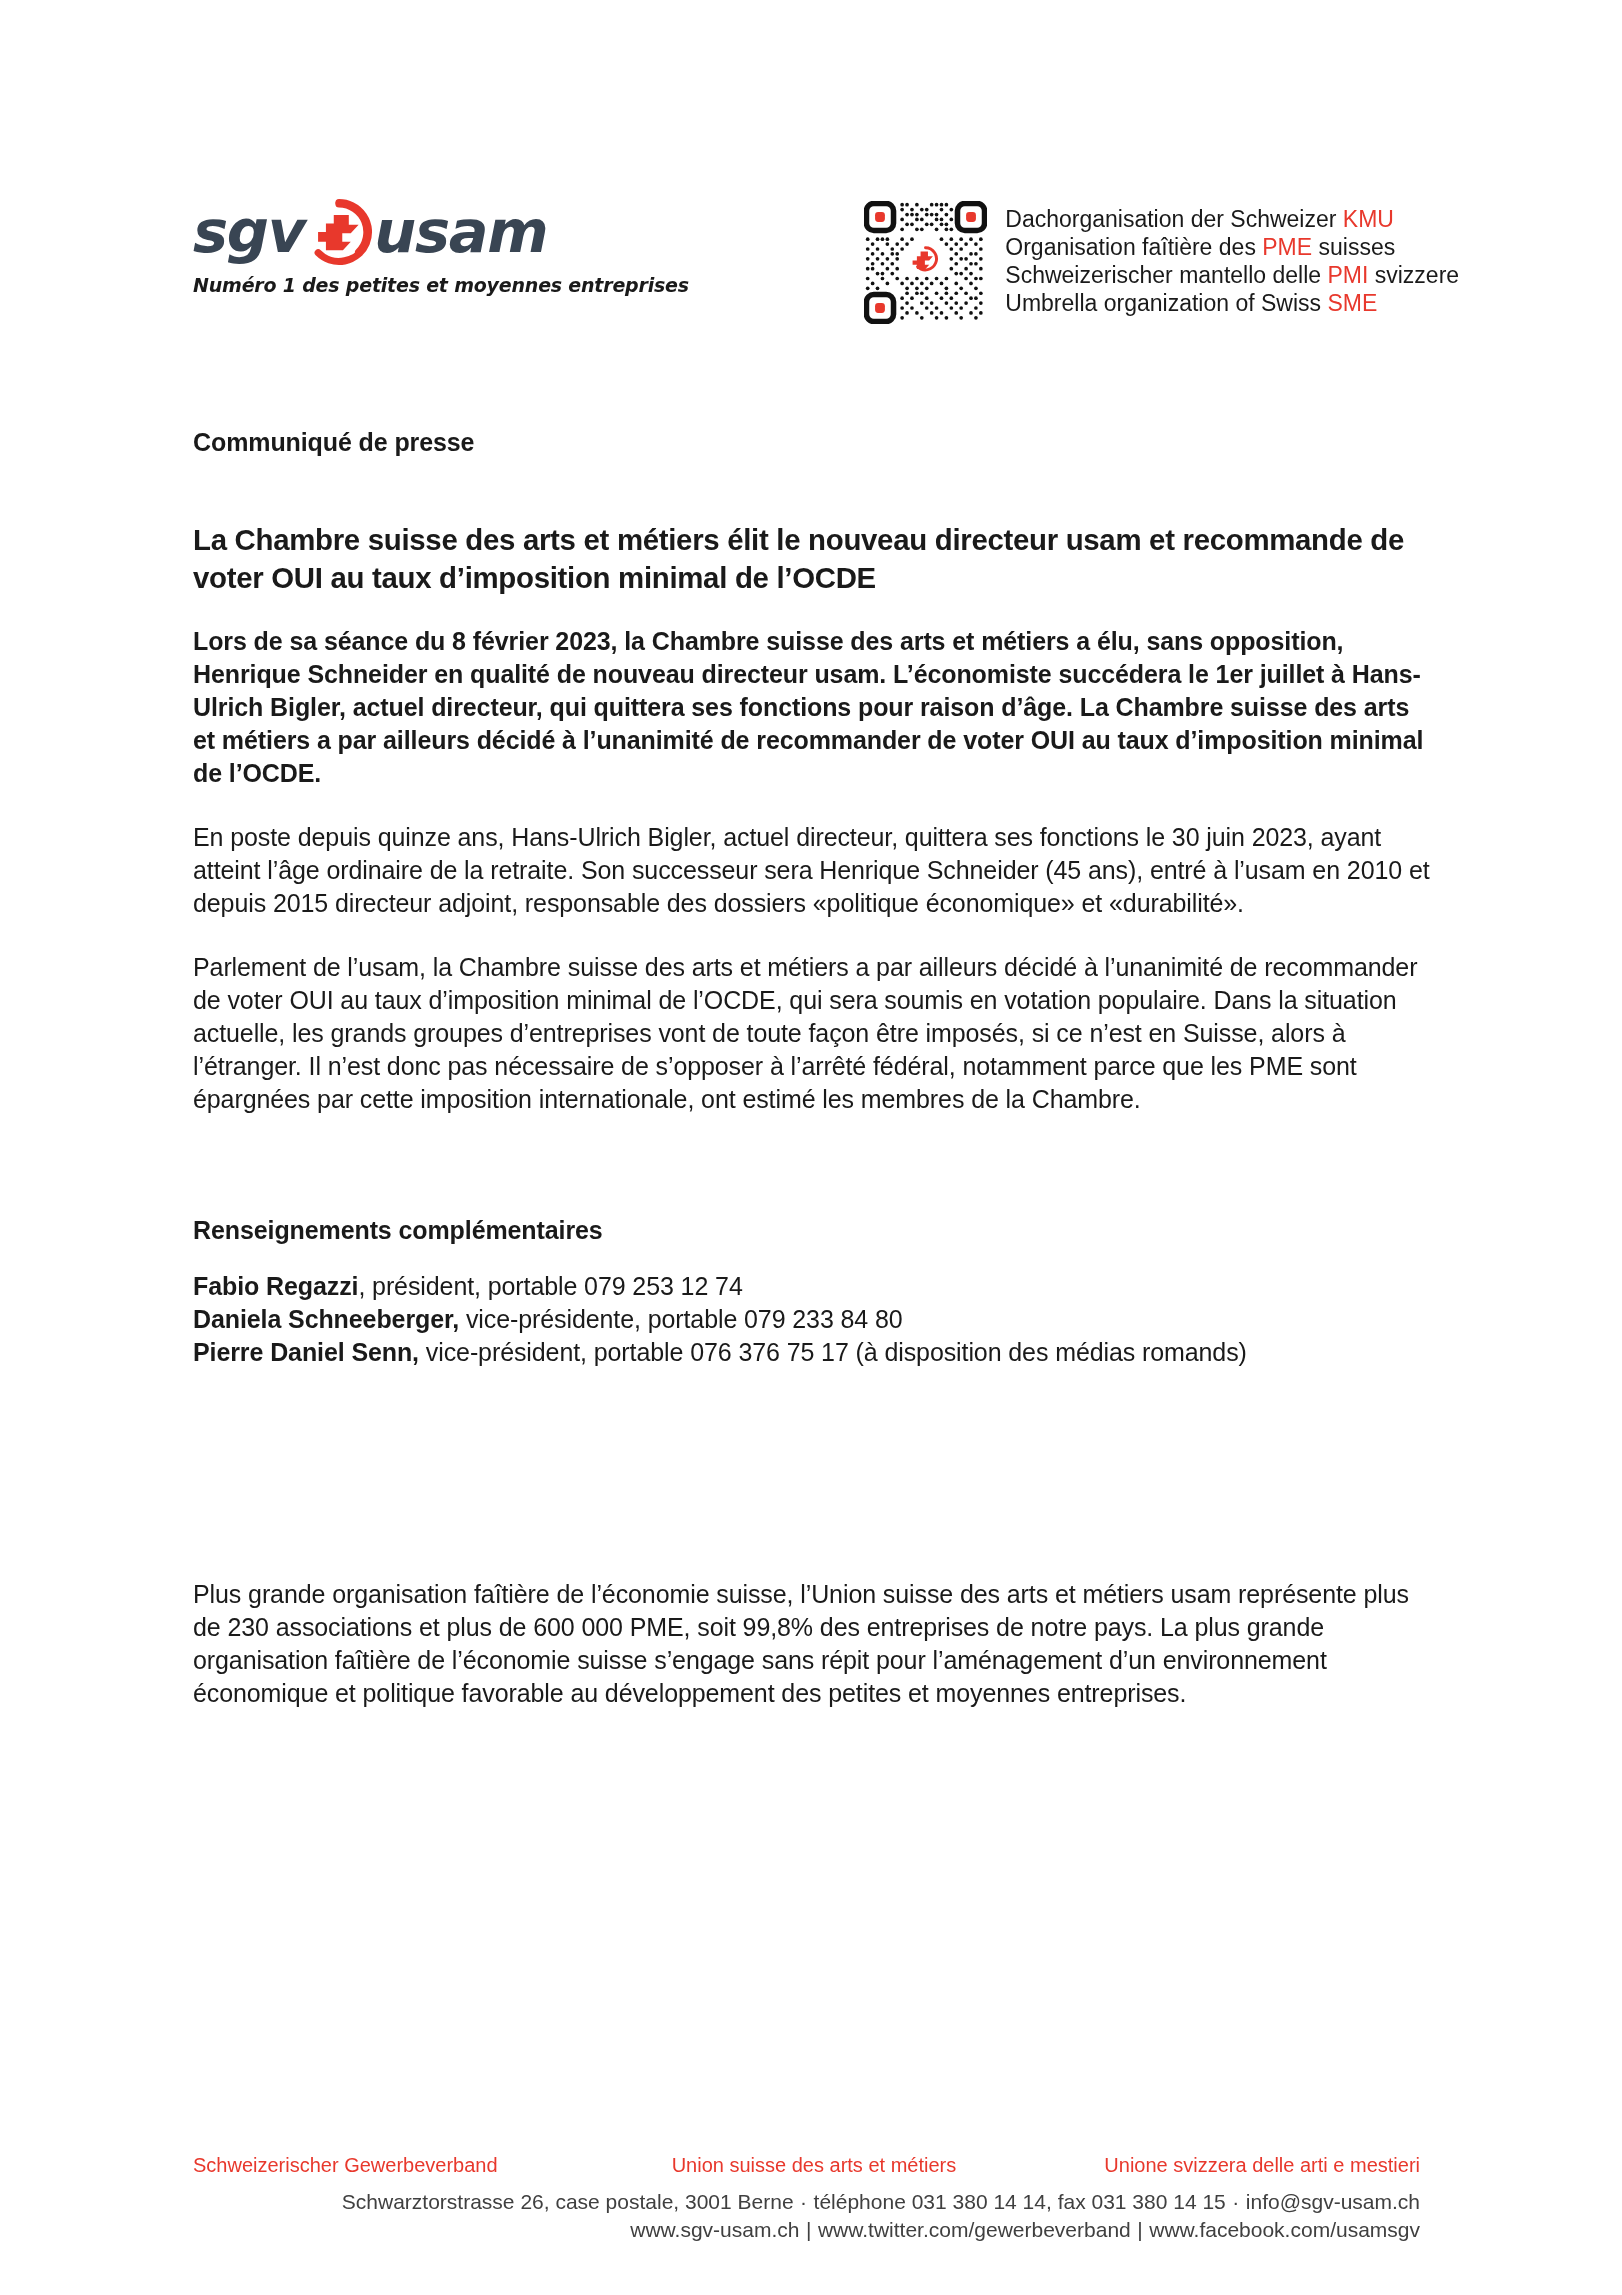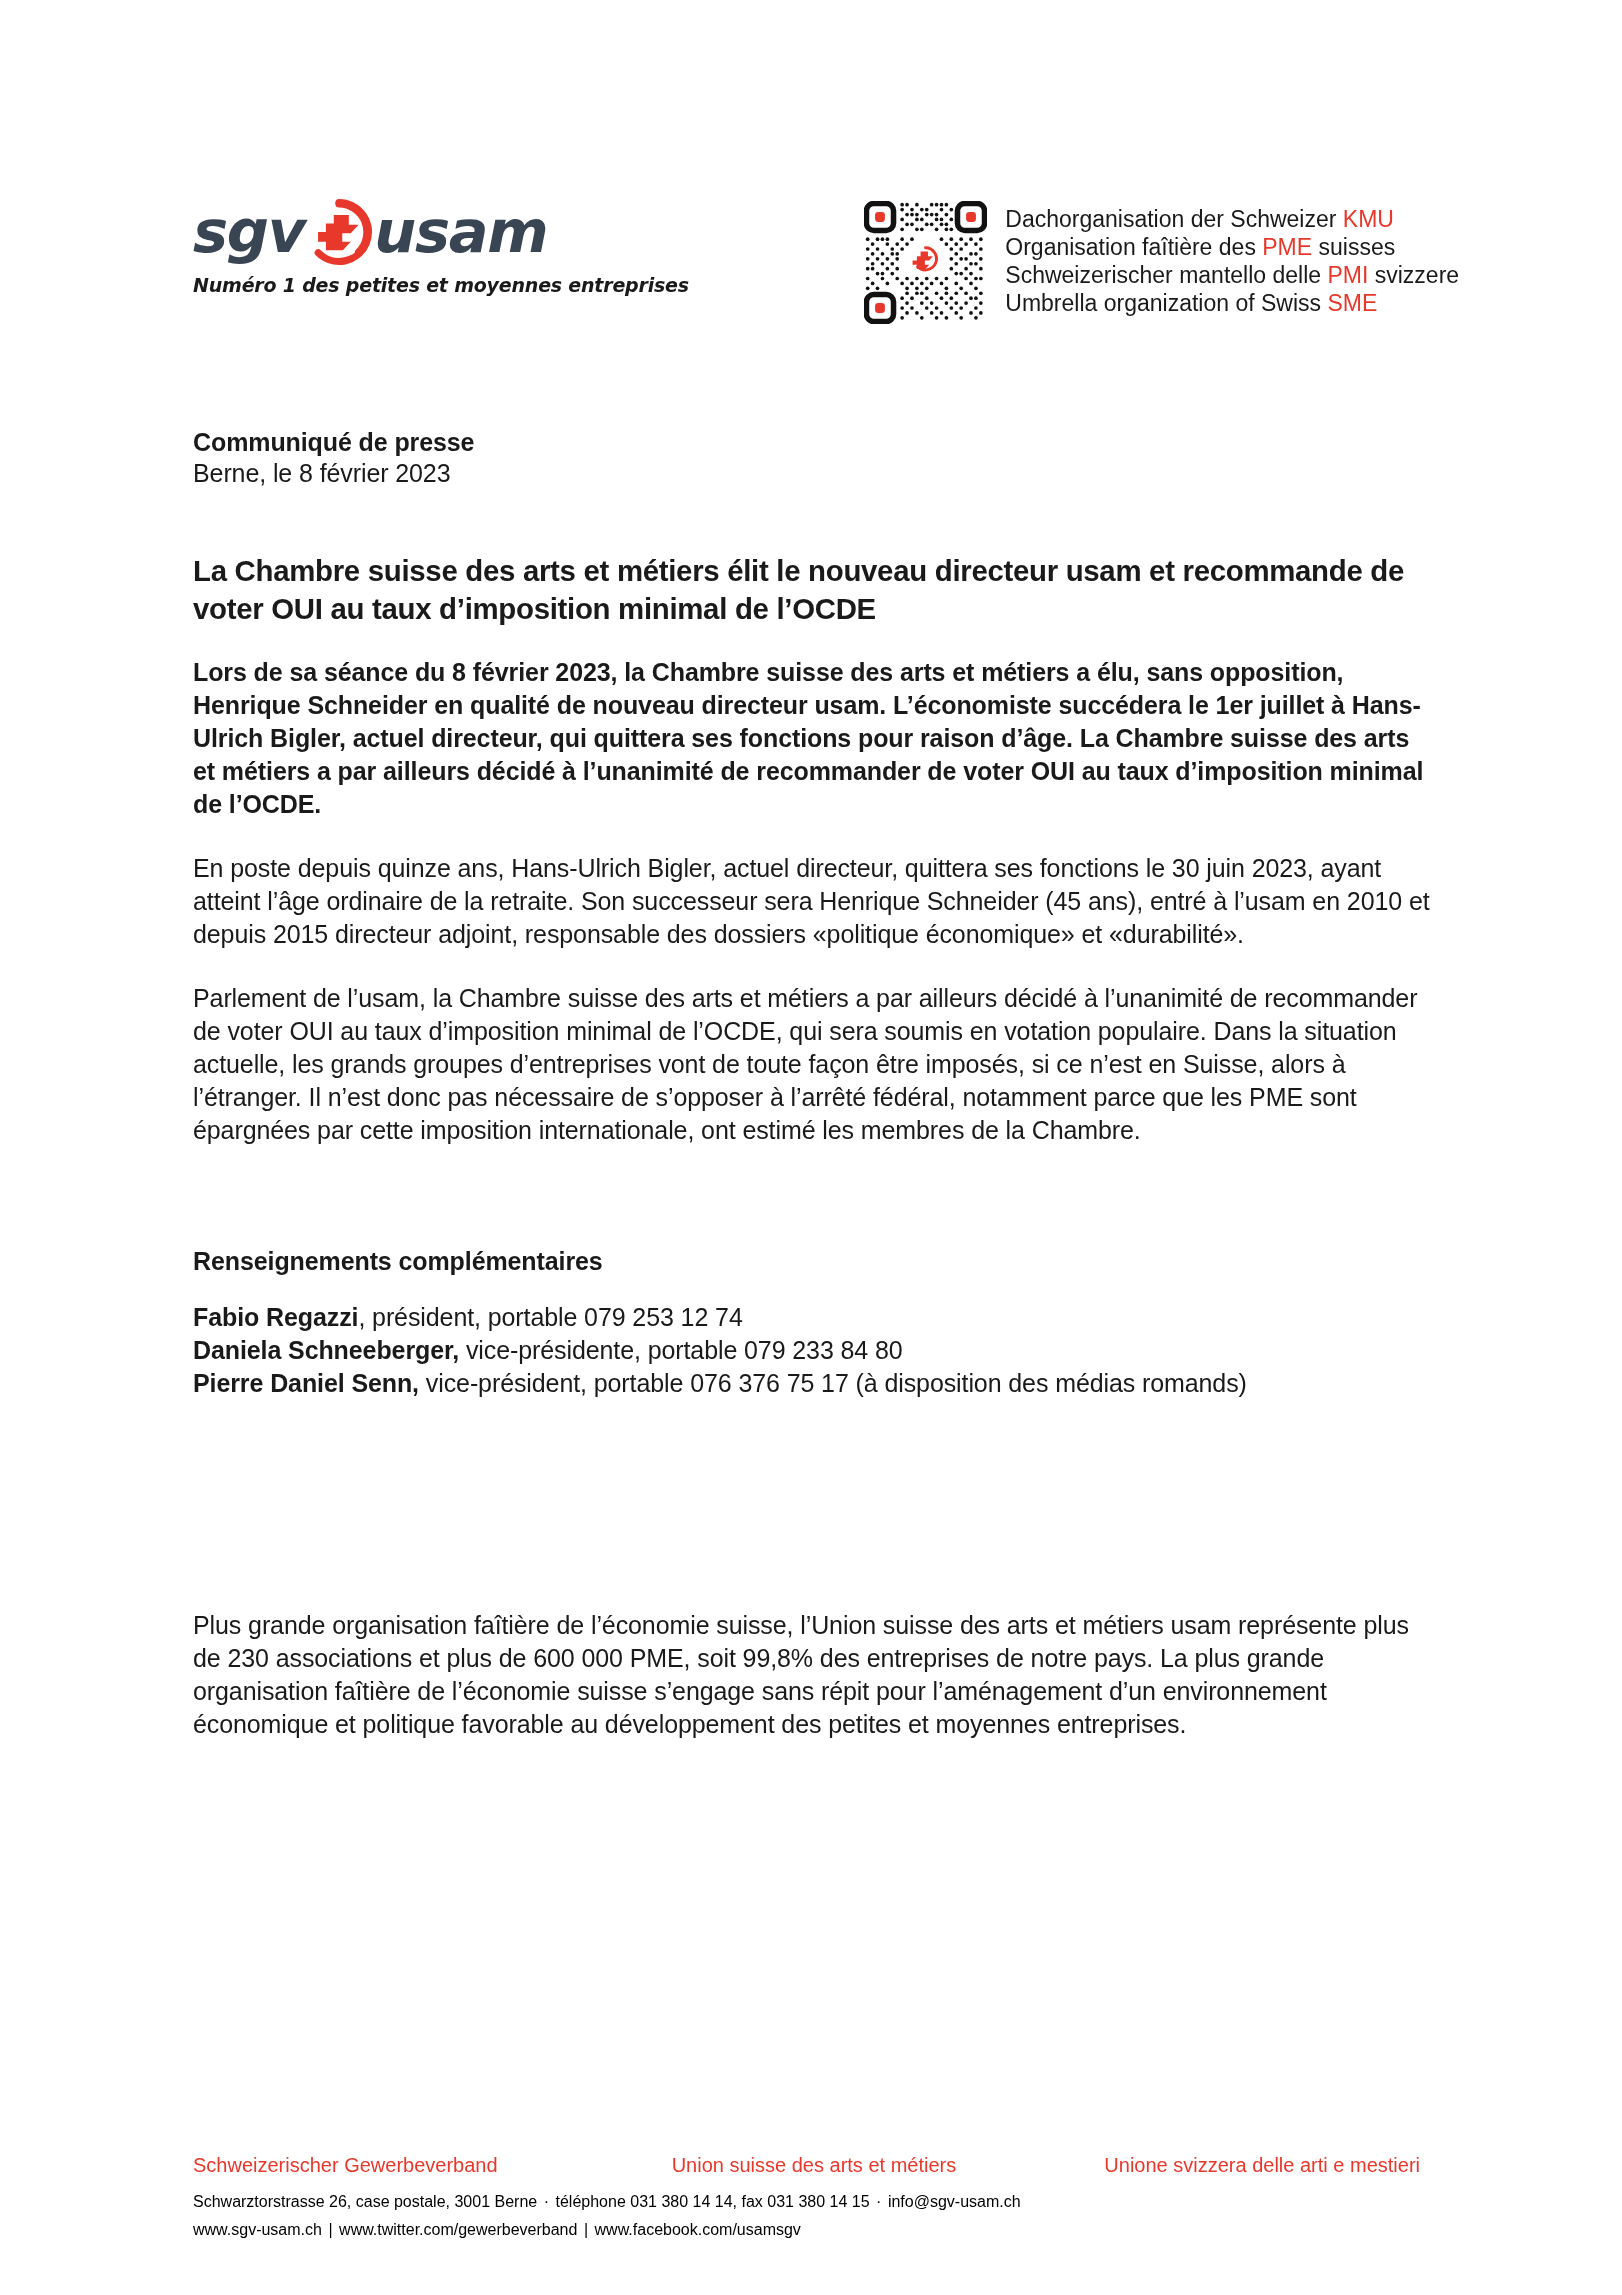--- a/index.html
+++ b/index.html
@@ -171,24 +171,24 @@
     color: #e8382c;
     font-size: 20px;
     line-height: 25px;
   }
   .footer-orgs span { white-space: nowrap; }
   .footer-orgs .org-de { margin-left: 0px; }
   .footer-orgs .org-fr { margin-left: 26px; }
   .footer-orgs .org-it { margin-right: 0px; }
   .footer-contact {
     margin-top: 10.5px;
-    text-align: left;
-    font-size: 16px;
+    text-align: right;
+    font-size: 21px;
     line-height: 27.5px;
-    color: #000000;
+    color: #404040;
   }
   .footer-contact .sep { padding: 0 6.5px; }
 </style>
 </head>
 <body>
 
 <div class="page">
 
   <div class="header">
 
@@ -407,21 +407,20 @@
         <div class="qr-lang-line"><span>Organisation faîtière des </span><span class="accent">PME</span><span> suisses</span></div>
         <div class="qr-lang-line"><span>Schweizerischer mantello delle </span><span class="accent">PMI</span><span> svizzere</span></div>
         <div class="qr-lang-line"><span>Umbrella organization of Swiss </span><span class="accent">SME</span><span></span></div>
       </div>
     </div>
   </div>
 
   <div class="content">
 
     <div class="pr-label">Communiqué de presse</div>
-    <div class="pr-date">Berne, le 8 février 2023</div>
 
     <h1 class="headline">La Chambre suisse des arts et métiers élit le nouveau directeur usam et recommande de voter OUI au taux d’imposition minimal de l’OCDE</h1>
 
     <p class="lead">Lors de sa séance du 8 février 2023, la Chambre suisse des arts et métiers a élu, sans opposition, Henrique Schneider en qualité de nouveau directeur usam. L’économiste succédera le 1er juillet à Hans-Ulrich Bigler, actuel directeur, qui quittera ses fonctions pour raison d’âge. La Chambre suisse des arts et métiers a par ailleurs décidé à l’unanimité de recommander de voter OUI au taux d’imposition minimal de l’OCDE.</p>
 
     <p class="para">En poste depuis quinze ans, Hans-Ulrich Bigler, actuel directeur, quittera ses fonctions le 30 juin 2023, ayant atteint l’âge ordinaire de la retraite. Son successeur sera Henrique Schneider (45 ans), entré à l’usam en 2010 et depuis 2015 directeur adjoint, responsable des dossiers «politique économique» et «durabilité».</p>
     <p class="para">Parlement de l’usam, la Chambre suisse des arts et métiers a par ailleurs décidé à l’unanimité de recommander de voter OUI au taux d’imposition minimal de l’OCDE, qui sera soumis en votation populaire. Dans la situation actuelle, les grands groupes d’entreprises vont de toute façon être imposés, si ce n’est en Suisse, alors à l’étranger. Il n’est donc pas nécessaire de s’opposer à l’arrêté fédéral, notamment parce que les PME sont épargnées par cette imposition internationale, ont estimé les membres de la Chambre.</p>
 
     <div class="contact-heading">Renseignements complémentaires</div>
     <div class="contact-list">

